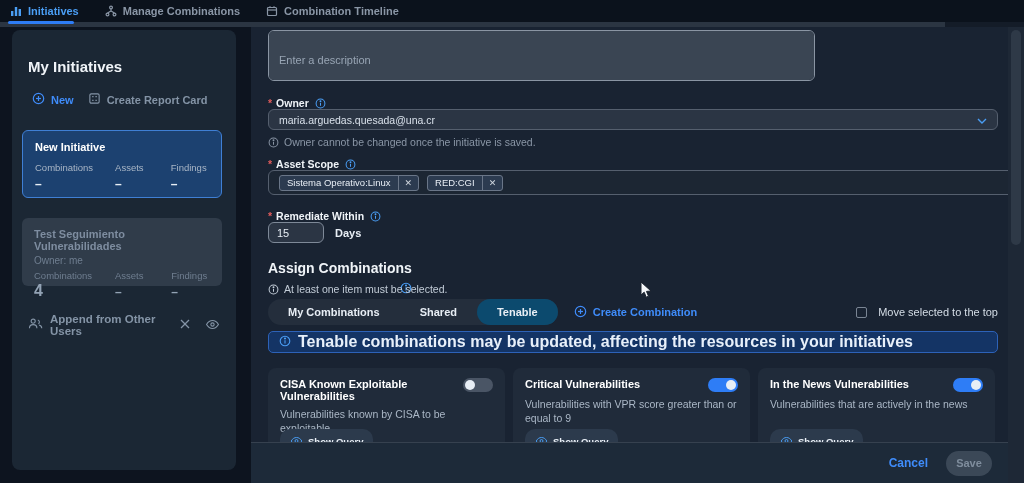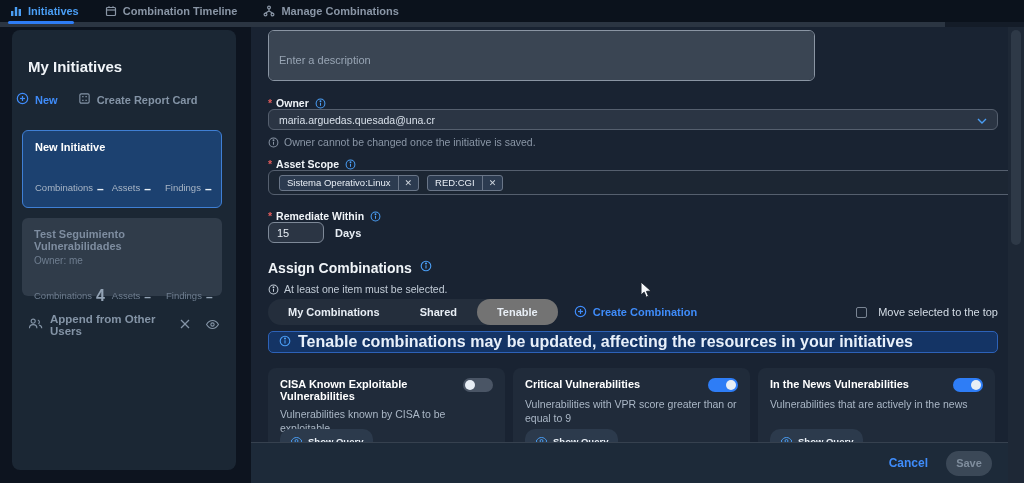--- a/index.html
+++ b/index.html
@@ -11,32 +11,32 @@
   .navtab { display:flex; align-items:center; gap:6px; font-size:11px; font-weight:bold; color:#8a96a6; cursor:pointer; position:relative; height:22px; }
   .navtab.active { color:#4a9ef5; }
   .navtab .nicon { width:12px; height:12px; display:inline-flex; }
   .nav-underline { position:absolute; left:8px; top:21px; width:66px; height:3px; background:#2e7df6; border-radius:2px; z-index:7; }
   .hscroll { position:absolute; left:0; top:22px; width:1024px; height:5px; background:#141c28; z-index:4; }
   .hthumb { position:absolute; left:0; top:0; width:945px; height:5px; background:#2b3542; }
 
   
   .sidebar { position:absolute; left:12px; top:30px; width:224px; height:440px; background:#1b2734; border-radius:8px; z-index:2; }
   .sb-title { position:absolute; left:16px; top:28px; font-size:15px; font-weight:bold; color:#f0f4f8; }
-  .sb-actions { position:absolute; left:4px; top:62px; display:flex; align-items:center; gap:20px; }
+  .sb-actions { position:absolute; left:20px; top:62px; display:flex; align-items:center; gap:14px; }
   .sb-new { display:flex; align-items:center; gap:6px; color:#3f8cfa; font-size:11px; font-weight:bold; cursor:pointer; }
   .sb-report { display:flex; align-items:center; gap:6px; color:#8494a6; font-size:11px; font-weight:bold; cursor:pointer; }
-  .init-card { position:absolute; left:10px; width:200px; height:78px; border-radius:6px; padding:10px 12px; }
+  .init-card { position:absolute; left:10px; width:200px; height:68px; border-radius:6px; padding:10px 12px; }
   .init-card.selected { top:100px; background:#1c4170; border:1px solid #3f7fd4; }
   .init-card.dimmed { top:188px; background:#303c4a; }
   .init-name { font-size:11px; font-weight:bold; color:#ffffff; }
   .init-card.dimmed .init-name { color:#7e8da0; }
   .init-owner { font-size:10px; color:#6f7e90; margin-top:3px; }
   .stats { display:flex; margin-top:9px; }
   .init-card.dimmed .stats { margin-top:4px; }
-  .stat { display:flex; gap:4px;margin-top:20px; }
+  .stat { display:flex; flex-direction:column; gap:4px; }
   .stat:nth-child(1){ width:92px; } .stat:nth-child(2){ width:64px; } .stat:nth-child(3){ width:44px; }
   .stat-l { font-size:9.5px; color:#a9b6c6; }
   .init-card.dimmed .stat-l { color:#6f7e90; }
   .stat-v { font-size:12px; font-weight:bold; color:#e8eef5; }
   .init-card.dimmed .stat-v { color:#93a3b5; }
   .stat-v.big { font-size:16px; margin-top:-3px; }
   .append-row { position:absolute; left:16px; top:283px; width:192px; display:flex; align-items:center; color:#8494a6; }
   .append-label { font-size:11.5px; font-weight:bold; margin-left:7px; flex:1; }
   .append-icons { display:flex; gap:14px; align-items:center; }
 
@@ -56,26 +56,26 @@
   .asset-label { top:131px; }
   .asset-box { position:absolute; left:17px; top:143px; width:796px; height:25px; background:#1c2633; border:1px solid #555f6e; border-radius:6px; display:flex; align-items:center; padding:0 10px; gap:8px; }
   .tag { display:flex; align-items:stretch; background:#2c3b50; border:1px solid #6a7688; border-radius:3px; font-size:9.5px; color:#e8eef5; overflow:hidden; height:16px; }
   .tag-name { padding:2px 7px; display:flex; align-items:center; }
   .tag-x { padding:2px 6px; border-left:1px solid #6a7688; display:flex; align-items:center; cursor:pointer; color:#cfd6de; font-size:9px; }
   .asset-right { margin-left:auto; display:flex; align-items:center; gap:12px; }
   .asset-clear { color:#c3cdd8; font-size:12px; cursor:pointer; }
   .rem-label { top:183px; }
   input.days { position:absolute; left:17px; top:195px; width:56px; height:21px; background:#2b3544; border:1px solid #7e8998; border-radius:6px; color:#e8eef5; font-size:11px; padding:0 8px; font-family:"Liberation Sans",sans-serif; outline:none; }
   .days-unit { position:absolute; left:84px; top:200px; font-size:11px; font-weight:bold; color:#e8eef5; }
-  .assign-title { position:absolute; left:17px; top:233px; display:flex; align-items:flex-start; gap:6px; font-size:14px; font-weight:bold; color:#f0f4f8; }
+  .assign-title { position:absolute; left:17px; top:233px; display:flex; align-items:flex-end; gap:6px; font-size:14px; font-weight:bold; color:#f0f4f8;flex-direction:column; }
   .assign-note { position:absolute; left:17px; top:256px; display:flex; align-items:center; gap:5px; font-size:10.5px; color:#c3cdd8; }
   .tabs-row { position:absolute; left:17px; top:272px; width:730px; display:flex; align-items:center; }
   .seg { display:flex; align-items:center; background:#242e3c; border-radius:13px; height:26px;justify-content:space-between; }
   .seg-item { padding:0 20px; font-size:11px; font-weight:bold; color:#e8eef5; height:26px; display:flex; align-items:center; cursor:pointer; border-radius:13px; }
-  .seg-item.sel { background:#737373; }
+  .seg-item.sel { background:#0c4a6e; }
   .create-link { display:flex; align-items:center; gap:6px; color:#3f8cfa; font-size:11px; font-weight:bold; margin-left:16px; cursor:pointer; }
   .move-wrap { margin-left:auto; display:flex; align-items:center; gap:11px; cursor:pointer; }
   .cbx { width:11px; height:11px; border:1px solid #7a8594; border-radius:2px; background:transparent; }
   .move-label { font-size:11px; color:#d4dde6; }
   .banner { position:absolute; left:17px; top:304px; width:730px; height:22px; background:#143465; border:1px solid #2d62b8; border-radius:5px; display:flex; align-items:center; gap:7px; padding:0 10px; }
   .banner-text { font-size:16px; font-weight:bold; color:#e8f0fa; }
   .cards { position:absolute; left:17px; top:341px; width:730px; height:74px; display:flex; gap:8px; overflow:hidden; }
   .combo-card { width:237px; height:74px; background:#202b3a; border-radius:8px 8px 0 0; padding:10px 12px; position:relative; flex:0 0 auto; }
   .cc-head { display:flex; align-items:flex-start; justify-content:space-between; }
   .cc-title { font-size:11px; font-weight:bold; color:#ffffff; width:165px; }
@@ -108,38 +108,38 @@
           <rect x="1" y="6" width="2.4" height="5" fill="#4a9ef5"></rect>
           <rect x="4.8" y="2" width="2.4" height="9" fill="#4a9ef5"></rect>
           <rect x="8.6" y="4" width="2.4" height="7" fill="#4a9ef5"></rect>
         </svg>
     </span>
     <span>Initiatives</span>
   </div>
   <div class="navtab">
     <span class="nicon">
       <svg viewBox="0 0 12 12" width="12" height="12" fill="none" stroke="#8a96a6" stroke-width="1.2">
+          <circle cx="6" cy="2.5" r="1.4"></circle>
+          <circle cx="2.5" cy="9.5" r="1.4"></circle>
+          <circle cx="9.5" cy="9.5" r="1.4"></circle>
+          <path d="M6 4v2M6 6L2.5 8M6 6l3.5 2"></path>
+        </svg>
+    </span>
+    <span>Manage Combinations</span>
+  </div>
+  <div class="navtab">
+    <span class="nicon">
+      <svg viewBox="0 0 12 12" width="12" height="12" fill="none" stroke="#8a96a6" stroke-width="1.2">
           <rect x="1.5" y="2.5" width="9" height="8" rx="1"></rect>
           <line x1="1.5" y1="5" x2="10.5" y2="5"></line>
           <line x1="4" y1="1.2" x2="4" y2="3"></line>
           <line x1="8" y1="1.2" x2="8" y2="3"></line>
         </svg>
     </span>
     <span>Combination Timeline</span>
-  </div>
-  <div class="navtab">
-    <span class="nicon">
-      <svg viewBox="0 0 12 12" width="12" height="12" fill="none" stroke="#8a96a6" stroke-width="1.2">
-          <circle cx="6" cy="2.5" r="1.4"></circle>
-          <circle cx="2.5" cy="9.5" r="1.4"></circle>
-          <circle cx="9.5" cy="9.5" r="1.4"></circle>
-          <path d="M6 4v2M6 6L2.5 8M6 6l3.5 2"></path>
-        </svg>
-    </span>
-    <span>Manage Combinations</span>
   </div>
 </header>
 <div class="nav-underline"></div>
 <div class="hscroll">
     <div class="hthumb"></div>
   </div>
 
 <aside class="sidebar">
   <div class="sb-title">My Initiatives</div>
   <div class="sb-actions">

